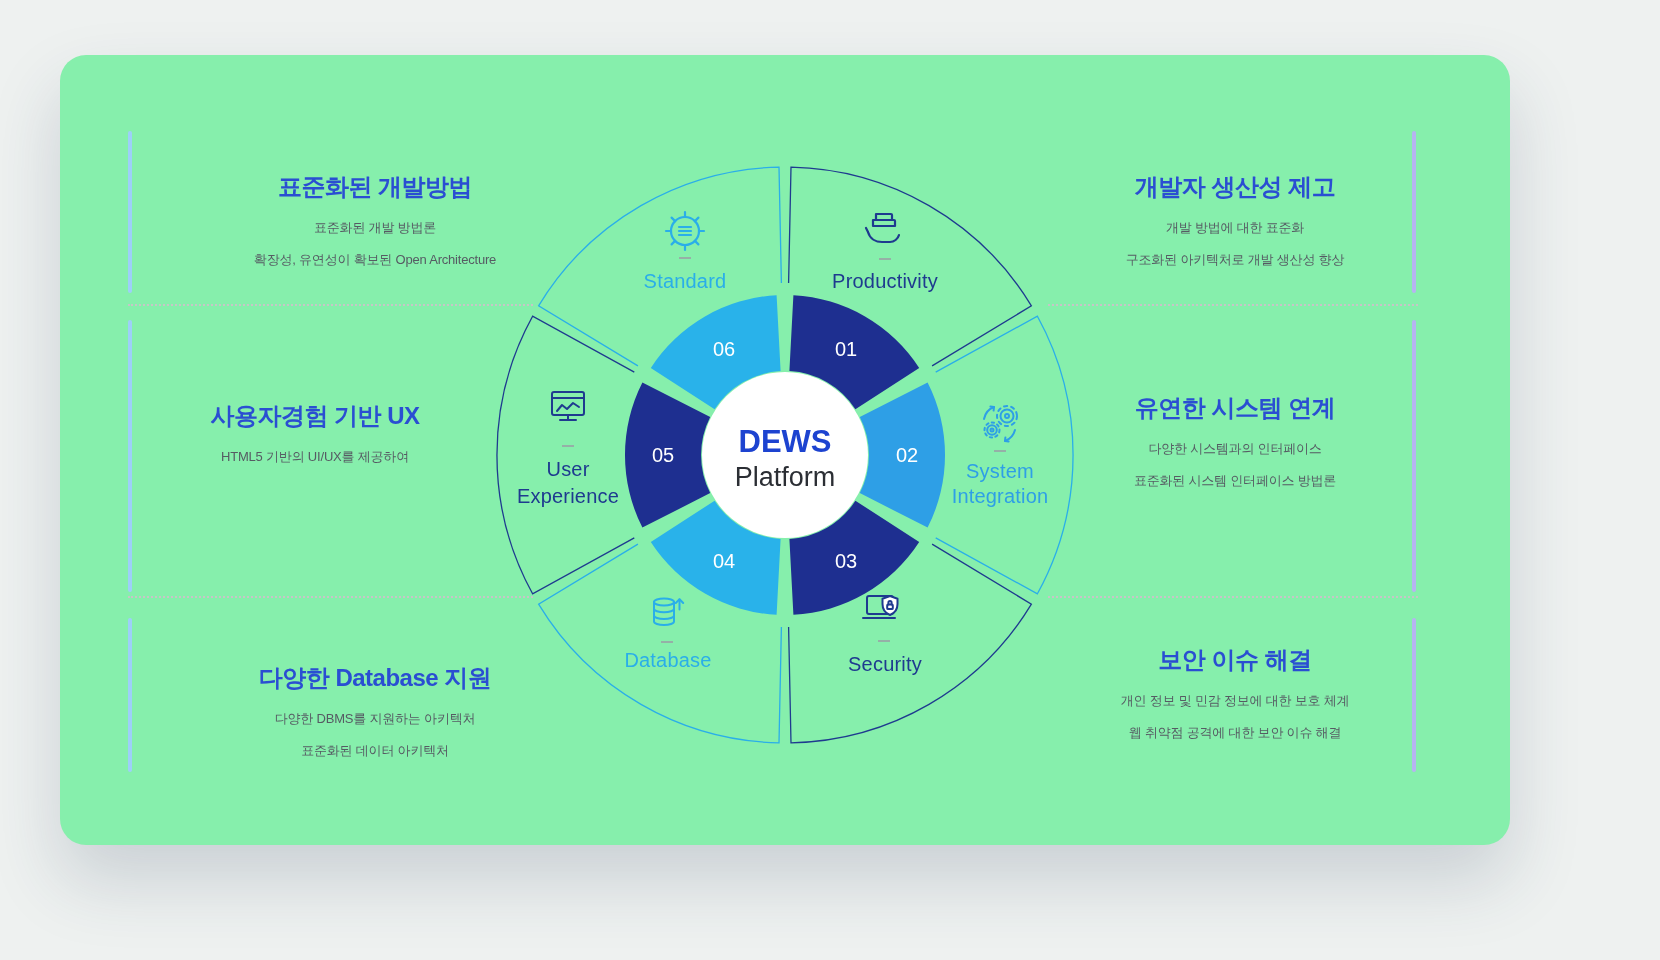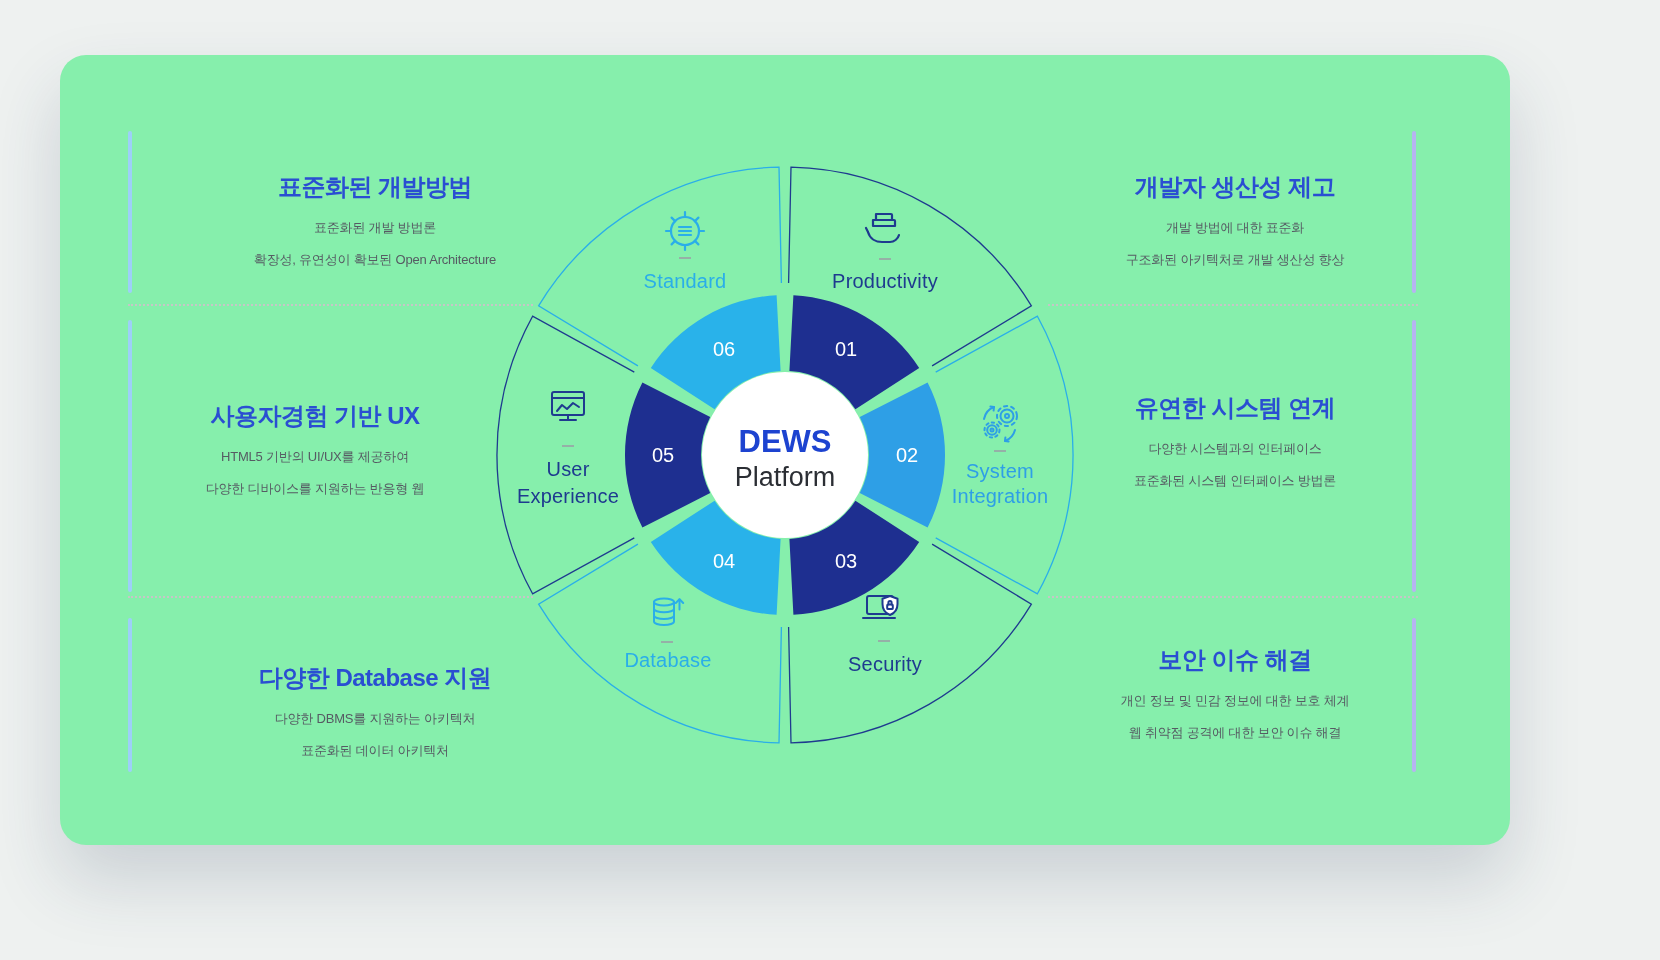--- a/index.html
+++ b/index.html
@@ -58,21 +58,20 @@
   <div class="dots dots-r dots-2"></div>
 
   <div class="block block-l1">
     <h2>표준화된 개발방법</h2>
     <p>표준화된 개발 방법론</p>
     <p>확장성, 유연성이 확보된 Open Architecture</p>
   </div>
   <div class="block block-l2">
     <h2>사용자경험 기반 UX</h2>
     <p>HTML5 기반의 UI/UX를 제공하여</p>
-    <p>다양한 디바이스를 지원하는 반응형 웹</p>
   </div>
   <div class="block block-l3">
     <h2>다양한 Database 지원</h2>
     <p>다양한 DBMS를 지원하는 아키텍처</p>
     <p>표준화된 데이터 아키텍처</p>
   </div>
 
   <div class="block block-r1">
     <h2>개발자 생산성 제고</h2>
     <p>개발 방법에 대한 표준화</p>

